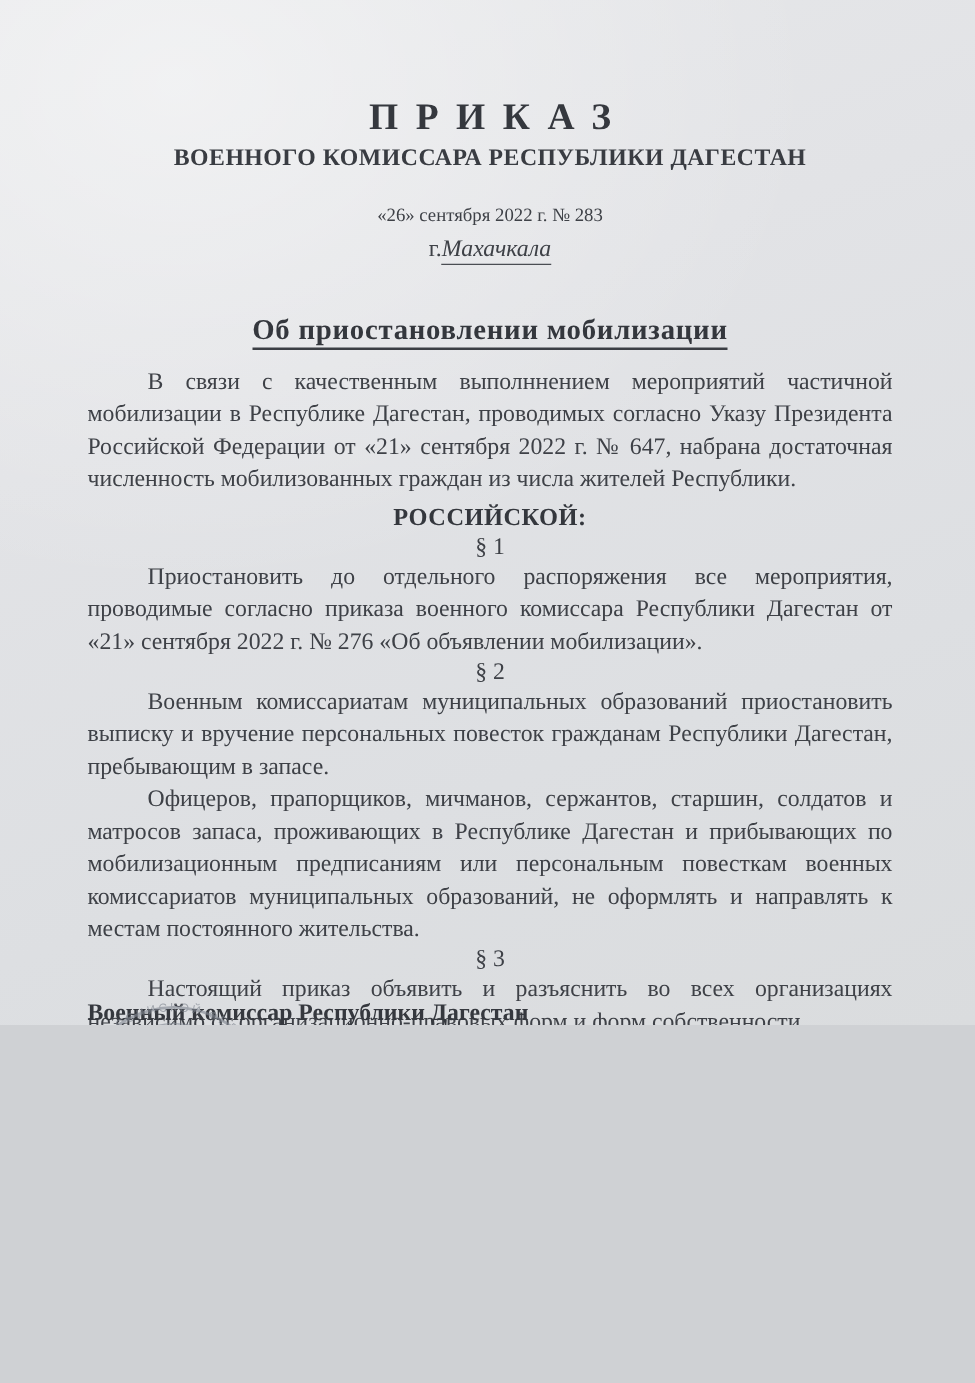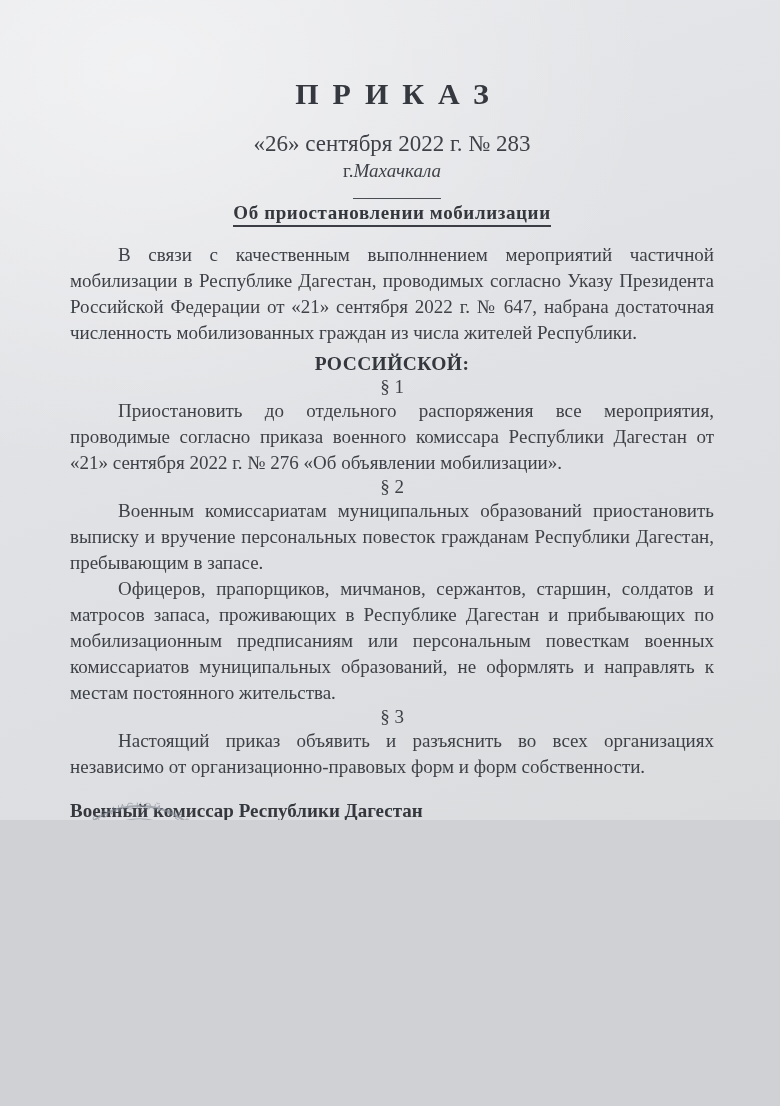--- a/index.html
+++ b/index.html
@@ -15,25 +15,25 @@
     font-family:"Liberation Serif","DejaVu Serif",serif;
     color:#3e4147;
   }
   .doc{position:relative;padding:78px 66px 0 70px;}
   .center{text-align:center;}
   h1.doc-title{
     margin:0;font-size:30px;font-weight:bold;color:#35383e;
     letter-spacing:14px;text-indent:14px;line-height:32px;
   }
   .issuer{margin:5px 0 0;font-size:19px;font-weight:bold;color:#393c42;letter-spacing:0.4px;line-height:24px;}
-  .date-line{margin:22px 0 0;font-size:23px;line-height:24px;}
+  .date-line{margin:22px 0 0;font-size:15px;line-height:24px;}
   .place-line{margin:3px 0 0;font-size:19px;line-height:24px;}
-  .place-line .city{font-style:italic;border-bottom:1.4px solid #4a4d53;padding-bottom:17px;}
+  .place-line .city{font-style:italic;border-bottom:1.4px solid #4a4d53;padding-bottom:1px;}
   .subject{
-    margin:18px 0 0;font-size:19px;font-weight:bold;letter-spacing:0.6px;
+    margin:40px 0 0;font-size:23px;font-weight:bold;letter-spacing:0.6px;
     color:#34373d;line-height:24px;
   }
   .subject span{border-bottom:2px solid #3b3e44;padding-bottom:2px;}
   .para{
     margin:0;font-size:19px;line-height:26px;
     text-align:justify;text-indent:48px;
     text-justify:inter-word;
   }
   .preamble{margin-top:17px;}
   .order-word{margin:6px 0 0;font-size:19.5px;font-weight:bold;color:#34373d;line-height:24px;letter-spacing:0.4px;}
@@ -72,20 +72,21 @@
   }
 </style>
 </head>
 <body>
 
 <div class="page">
   <div class="doc">
 
     <div class="center">
       <h1 class="doc-title">ПРИКАЗ</h1>
+      <p class="issuer center">ВОЕННОГО КОМИССАРА РЕСПУБЛИКИ ДАГЕСТАН</p>
       <p class="date-line center">«26» сентября 2022 г. № 283</p>
       <p class="place-line center"><span>г.</span><span class="city">Махачкала</span></p>
       <p class="subject center"><span>Об приостановлении мобилизации</span></p>
     </div>
 
     <p class="para preamble">В связи с качественным выполннением мероприятий частичной мобилизации в Республике Дагестан, проводимых согласно Указу Президента Российской Федерации от «21» сентября 2022 г. № 647, набрана достаточная численность мобилизованных граждан из числа жителей Республики.</p>
 
     <p class="order-word center">РОССИЙСКОЙ:</p>
 
     <p class="section-mark center">§ 1</p>

